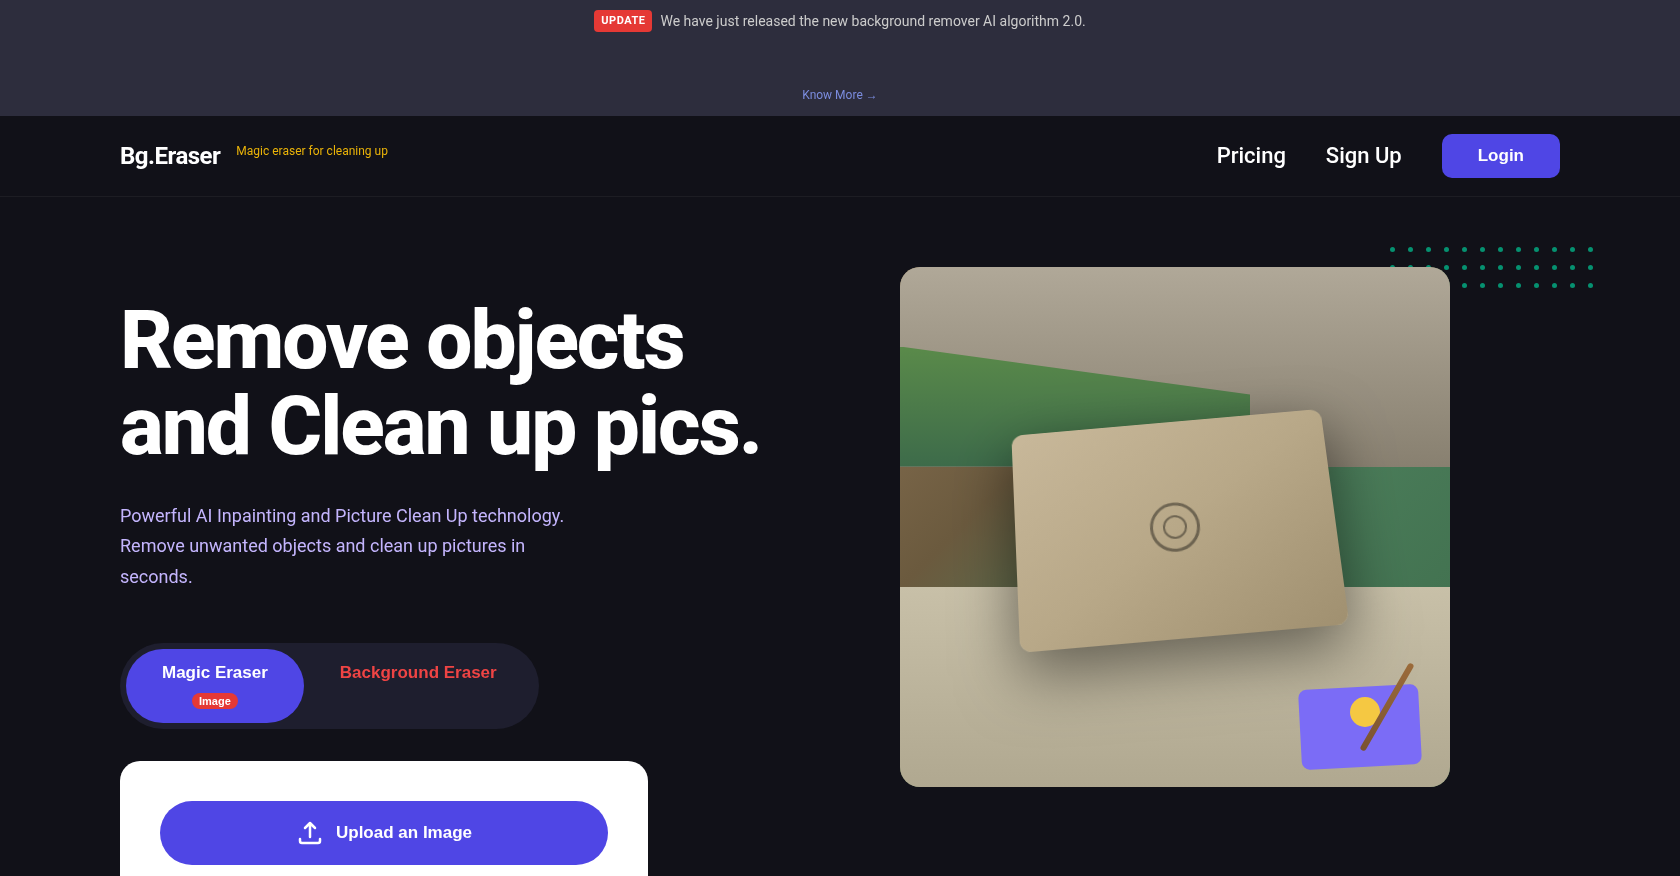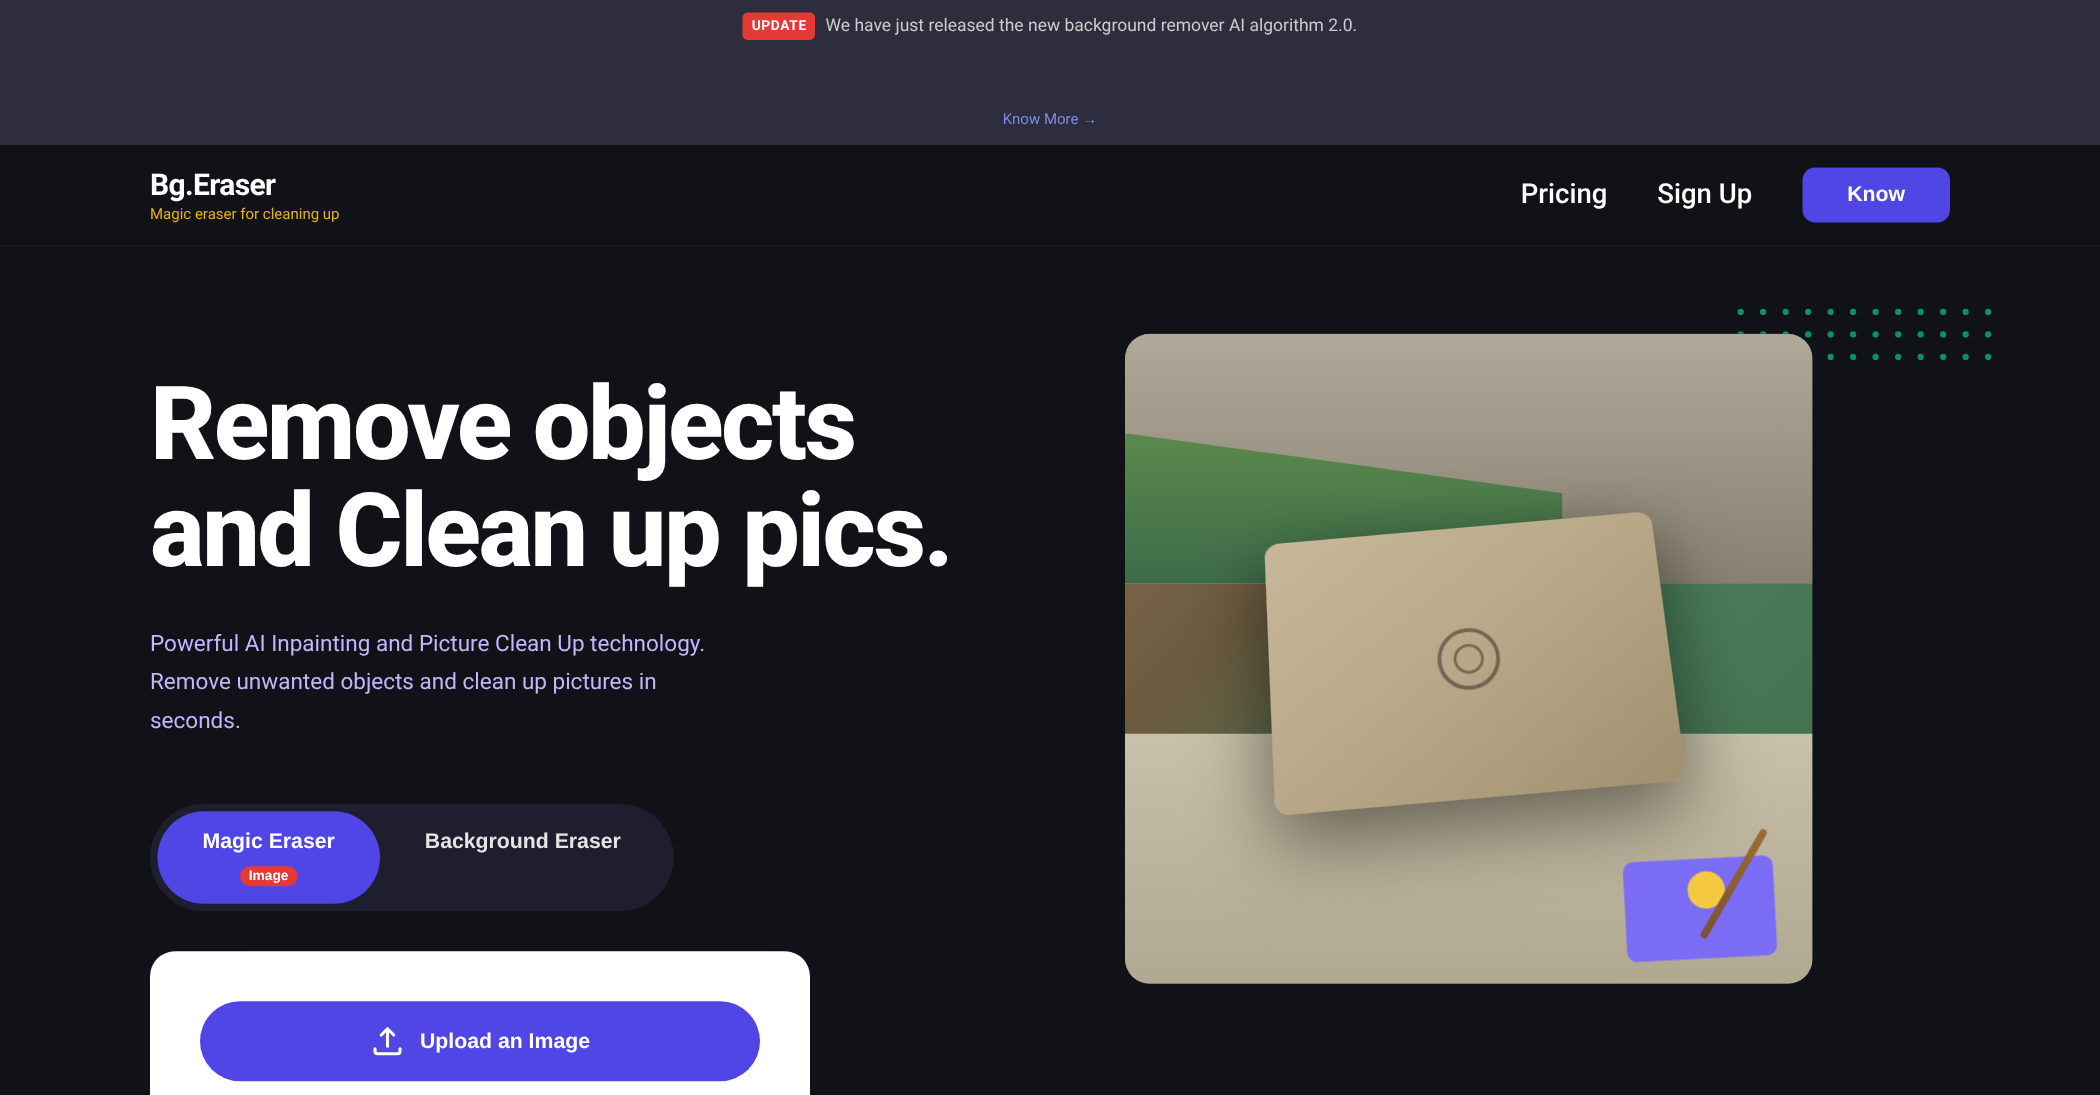--- a/index.html
+++ b/index.html
@@ -51,21 +51,22 @@
     nav {
       background: #111118;
       display: flex;
       align-items: center;
       justify-content: space-between;
       padding: 18px 120px;
       border-bottom: 1px solid rgba(255,255,255,0.05);
     }
     .logo-wrap {
       display: flex;
-      flex-direction: column;
+      flex-direction: row;
+      gap: 16px;
     }
     .logo-title {
       font-size: 24px;
       font-weight: 700;
       color: #ffffff;
       letter-spacing: -0.5px;
     }
     .logo-subtitle {
       font-size: 12px;
       color: #eab308;
@@ -146,21 +147,21 @@
       gap: 10px;
       transition: all 0.2s;
       flex-direction: column;
     }
     .tab-btn.active {
       background: #4f46e5;
       color: white;
     }
     .tab-btn.inactive {
       background: transparent;
-      color: #e5e5e5;
+      color: #ef4444;
     }
     .tab-btn .free-badge {
       background: #e53935;
       color: white;
       font-size: 11px;
       font-weight: 700;
       padding: 2px 7px;
       border-radius: 10px;
     }
 
@@ -333,21 +334,21 @@
 </div>
 
 <nav>
   <div class="logo-wrap">
     <span class="logo-title">Bg.Eraser</span>
     <span class="logo-subtitle">Magic eraser for cleaning up</span>
   </div>
   <div class="nav-links">
     <a class="nav-link" href="#">Pricing</a>
     <a class="nav-link" href="#">Sign Up</a>
-    <button class="login-btn">Know</button>
+    <button class="login-btn">Login</button>
   </div>
 </nav>
 
 <section class="hero">
 
   <div class="hero-left">
     <h1 class="hero-title">Remove objects and Clean up pics.</h1>
     <p class="hero-desc">Powerful AI Inpainting and Picture Clean Up technology. Remove unwanted objects and clean up pictures in seconds.</p>
 
     <div class="tab-bar">

